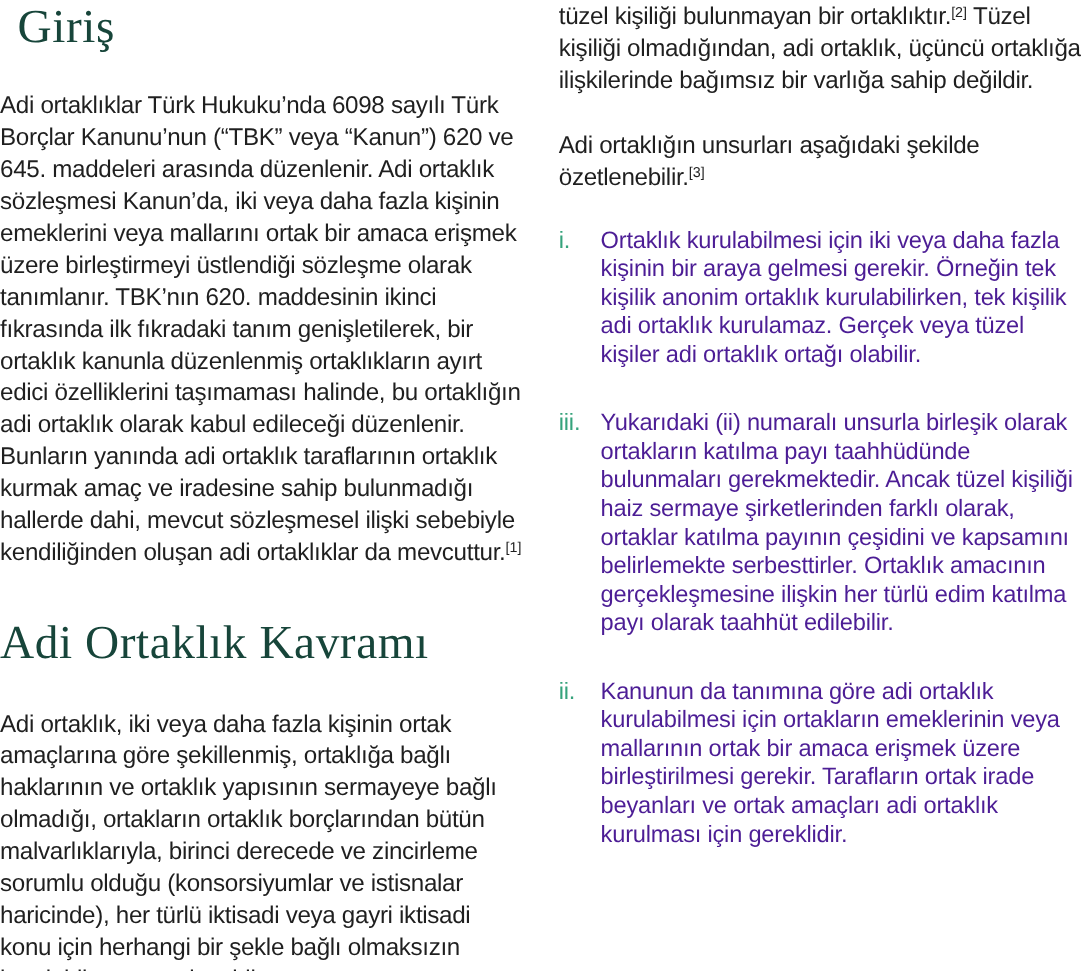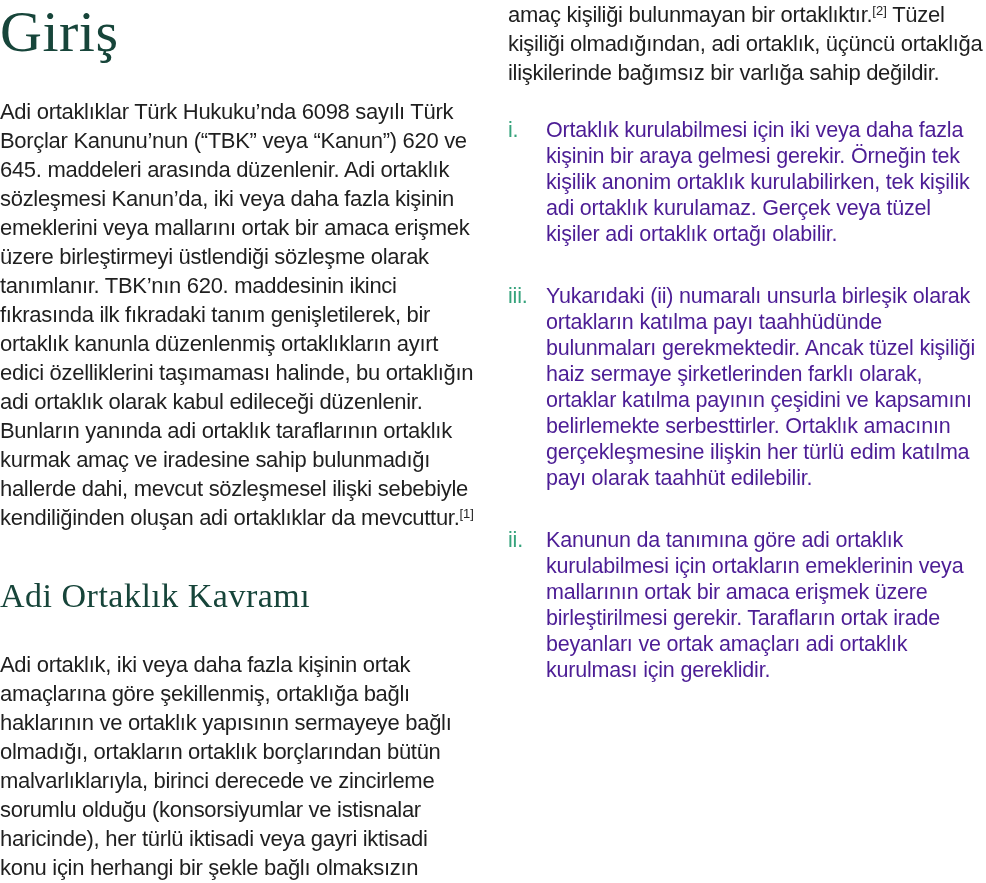--- a/index.html
+++ b/index.html
@@ -22,26 +22,26 @@
   .col-left  { width: 474px; flex: 0 0 474px; }
   .col-right { width: 478px; flex: 0 0 478px; }
 
   h1, h2 {
     font-family: "Liberation Serif", "DejaVu Serif", serif;
     font-weight: 400;
     color: #17453a;
     letter-spacing: 0.5px;
   }
   h1 {
-    font-size: 58px;
+    font-size: 43px;
     line-height: 1.05;
-    margin: 2px 0 34px 0;
+    margin: 2px 0 34px 16px;
   }
   h2 {
-    font-size: 34px;
+    font-size: 43px;
     line-height: 1.05;
     margin: 46px 0 36px 0;
   }
   p.body-par {
     font-size: 22px;
     line-height: 29px;
     letter-spacing: -0.3px;
     margin: 0 0 30px 0;
     color: #1f1f1f;
   }
@@ -85,22 +85,23 @@
     <p class="body-par"><span>Adi ortaklıklar Türk Hukuku’nda 6098 sayılı Türk Borçlar Kanunu’nun (“TBK” veya “Kanun”) 620 ve 645. maddeleri arasında düzenlenir. Adi ortaklık sözleşmesi Kanun’da, iki veya daha fazla kişinin emeklerini veya mallarını ortak bir amaca erişmek üzere birleştirmeyi üstlendiği sözleşme olarak tanımlanır. TBK’nın 620. maddesinin ikinci fıkrasında ilk fıkradaki tanım genişletilerek, bir ortaklık kanunla düzenlenmiş ortaklıkların ayırt edici özelliklerini taşımaması halinde, bu ortaklığın adi ortaklık olarak kabul edileceği düzenlenir. Bunların yanında adi ortaklık taraflarının ortaklık kurmak amaç ve iradesine sahip bulunmadığı hallerde dahi, mevcut sözleşmesel ilişki sebebiyle kendiliğinden oluşan adi ortaklıklar da mevcuttur.</span><sup class="footnote">[1]</sup></p>
 
     <h2>Adi Ortaklık Kavramı</h2>
 
     <p class="body-par">Adi ortaklık, iki veya daha fazla kişinin ortak amaçlarına göre şekillenmiş, ortaklığa bağlı haklarının ve ortaklık yapısının sermayeye bağlı olmadığı, ortakların ortaklık borçlarından bütün malvarlıklarıyla, birinci derecede ve zincirleme sorumlu olduğu (konsorsiyumlar ve istisnalar haricinde), her türlü iktisadi veya gayri iktisadi konu için herhangi bir şekle bağlı olmaksızın kurulabilen veya oluşabilen,</p>
 
   </div>
 
   <div class="col-right">
 
-    <p class="body-par"><span>amaç kişiliği bulunmayan bir ortaklıktır.</span><sup class="footnote">[2]</sup><span> Tüzel kişiliği olmadığından, adi ortaklık, üçüncü ortaklığa ilişkilerinde bağımsız bir varlığa sahip değildir.</span></p>
+    <p class="body-par"><span>tüzel kişiliği bulunmayan bir ortaklıktır.</span><sup class="footnote">[2]</sup><span> Tüzel kişiliği olmadığından, adi ortaklık, üçüncü ortaklığa ilişkilerinde bağımsız bir varlığa sahip değildir.</span></p>
 
+    <p class="body-par"><span>Adi ortaklığın unsurları aşağıdaki şekilde özetlenebilir.</span><sup class="footnote">[3]</sup></p>
 
     <div class="olist">
 
       <div class="list-item">
         <span class="marker">i.</span>
         <span class="li-text">Ortaklık kurulabilmesi için iki veya daha fazla kişinin bir araya gelmesi gerekir. Örneğin tek kişilik anonim ortaklık kurulabilirken, tek kişilik adi ortaklık kurulamaz. Gerçek veya tüzel kişiler adi ortaklık ortağı olabilir.</span>
       </div>
 
       <div class="list-item">
         <span class="marker">iii.</span>

